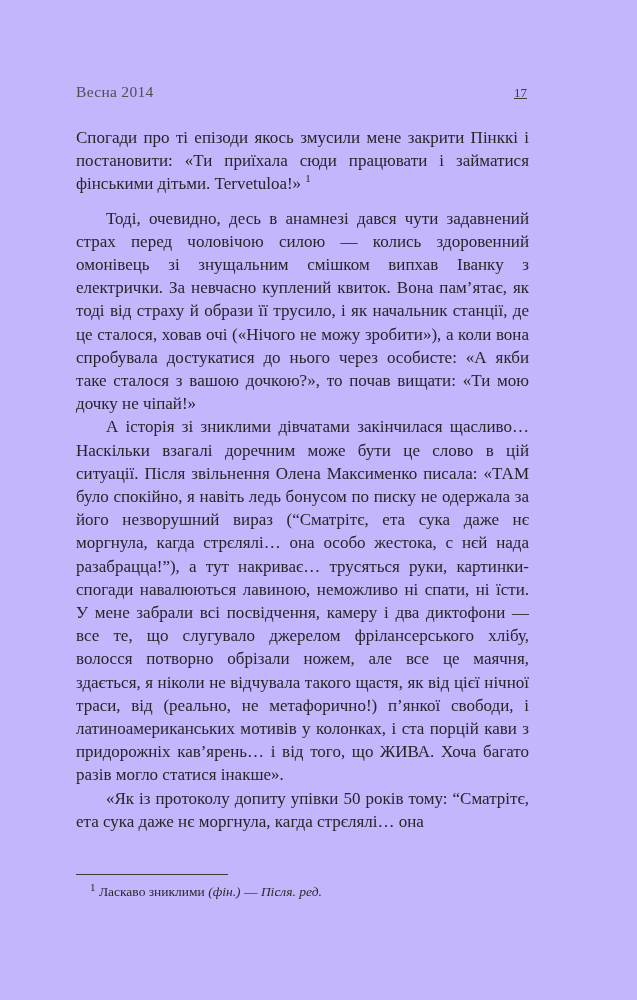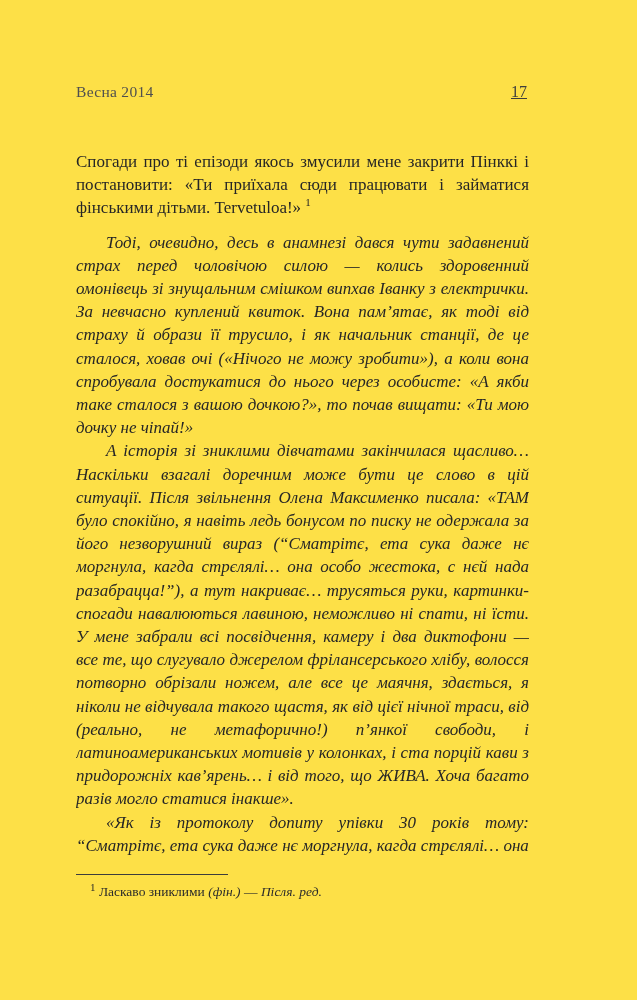--- a/index.html
+++ b/index.html
@@ -6,54 +6,54 @@
   html, body { background: #ffffff; }
   body {
     width: 637px;
     height: 1000px;
     font-family: "Liberation Serif", "DejaVu Serif", serif;
   }
   .page {
     position: relative;
     width: 637px;
     height: 1000px;
-    background: #fde047;
+    background: #c4b5fd;
     color: #272727;
     overflow: hidden;
   }
   .running-head {
     position: absolute;
     top: 83px;
     left: 76px;
     right: 110px;
     display: flex;
     justify-content: space-between;
     align-items: baseline;
     font-size: 15.5px;
     color: #4f4f4f;
   }
   .running-title { letter-spacing: 0.3px; }
-  .page-number { color: #3d3d3d; font-size: 16px; text-decoration: underline; }
+  .page-number { color: #3d3d3d; font-size: 13px; text-decoration: underline; }
   .body-text {
     position: absolute;
     top: 126px;
     left: 76px;
     width: 453px;
     max-height: 744px;
     overflow: hidden;
     font-size: 17px;
     line-height: 23.2px;
     text-align: justify;
     hyphens: auto;
     -webkit-hyphens: auto;
     color: #262626;
   }
   .para { text-align: justify; }
-  .para.indent { text-indent: 30px; font-style: italic; }
-  .para.gap-after { margin-bottom: 11px; margin-top: 24px; }
+  .para.indent { text-indent: 30px; }
+  .para.gap-after { margin-bottom: 11px; }
   sup.fn-ref, sup.fn-marker {
     font-size: 11px;
     line-height: 0;
     vertical-align: super;
   }
   .footnote-area {
     position: absolute;
     left: 76px;
     top: 874px;
     width: 453px;
@@ -79,21 +79,21 @@
 
   <header class="running-head">
     <span class="running-title">Весна 2014</span>
     <span class="page-number">17</span>
   </header>
 
   <main class="body-text" id="paragraphs">
       <p class="para gap-after">Спогади про ті епізоди якось змусили мене закрити Пінккі і постановити: «Ти приїхала сюди працювати і займатися фінськими дітьми. Tervetuloa!» <sup class="fn-ref">1</sup></p>
       <p class="para indent">Тоді, очевидно, десь в анамнезі дався чути задавнений страх перед чоловічою силою — колись здоровенний омонівець зі знущальним смішком випхав Іванку з електрички. За невчасно куплений квиток. Вона пам’ятає, як тоді від страху й образи її трусило, і як начальник станції, де це сталося, ховав очі («Нічого не можу зробити»), а коли вона спробувала достукатися до нього через особисте: «А якби таке сталося з вашою дочкою?», то почав вищати: «Ти мою дочку не чіпай!»</p>
       <p class="para indent">А історія зі зниклими дівчатами закінчилася щасливо… Наскільки взагалі доречним може бути це слово в цій ситуації. Після звільнення Олена Максименко писала: «ТАМ було спокійно, я навіть ледь бонусом по писку не одержала за його незворушний вираз (“Сматрітє, ета сука даже нє моргнула, кагда стрєлялі… она особо жестока, с нєй нада разабрацца!”), а тут накриває… трусяться руки, картинки-спогади навалюються лавиною, неможливо ні спати, ні їсти. У мене забрали всі посвідчення, камеру і два диктофони — все те, що слугувало джерелом фрілансерського хлібу, волосся потворно обрізали ножем, але все це маячня, здається, я ніколи не відчувала такого щастя, як від цієї нічної траси, від (реально, не метафорично!) п’янкої свободи, і латиноамериканських мотивів у колонках, і ста порцій кави з придорожніх кав’ярень… і від того, що ЖИВА. Хоча багато разів могло статися інакше».</p>
-      <p class="para indent">«Як із протоколу допиту упівки 30 років тому: “Сматрітє, ета сука даже нє моргнула, кагда стрєлялі… она</p>
+      <p class="para indent">«Як із протоколу допиту упівки 50 років тому: “Сматрітє, ета сука даже нє моргнула, кагда стрєлялі… она</p>
     </main>
 
   <footer class="footnote-area">
     <div class="footnote-rule"></div>
     <p class="footnote">
       <sup class="fn-marker">1</sup>
       <span id="footnote-text"><span>Ласкаво зниклими </span><i>(фін.)</i><span> — </span><i>Після. ред.</i></span>
     </p>
   </footer>
 

